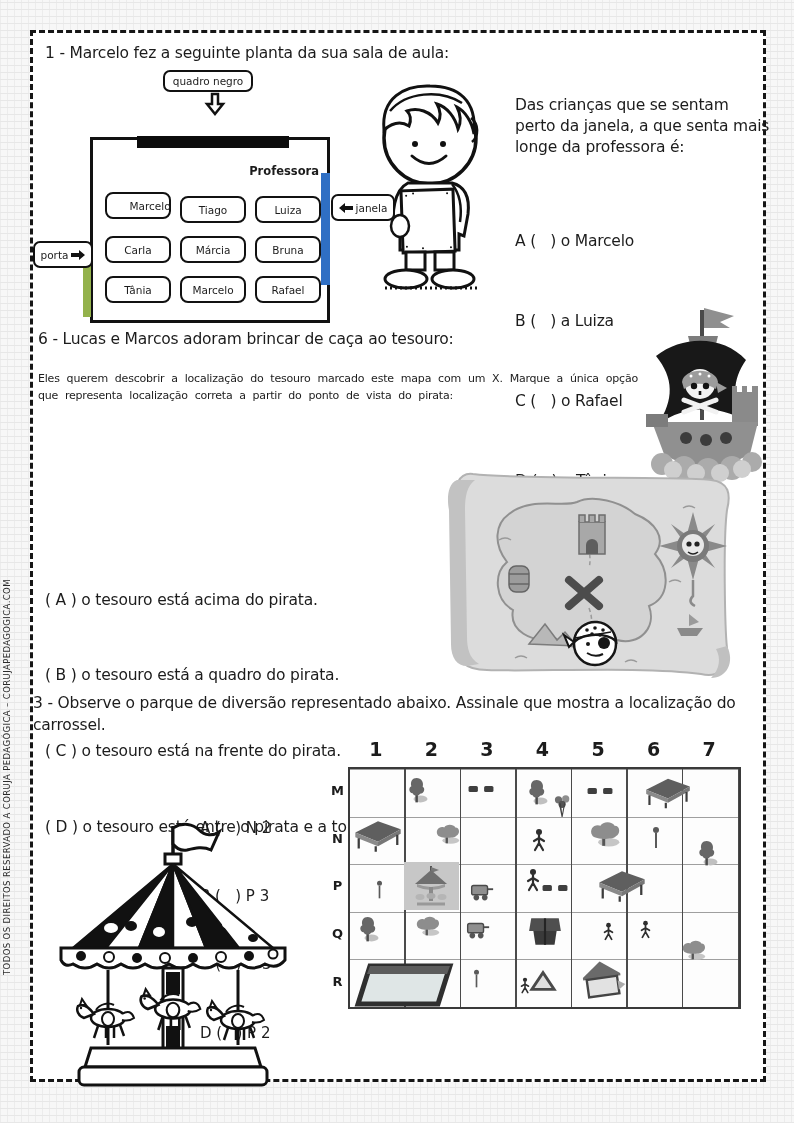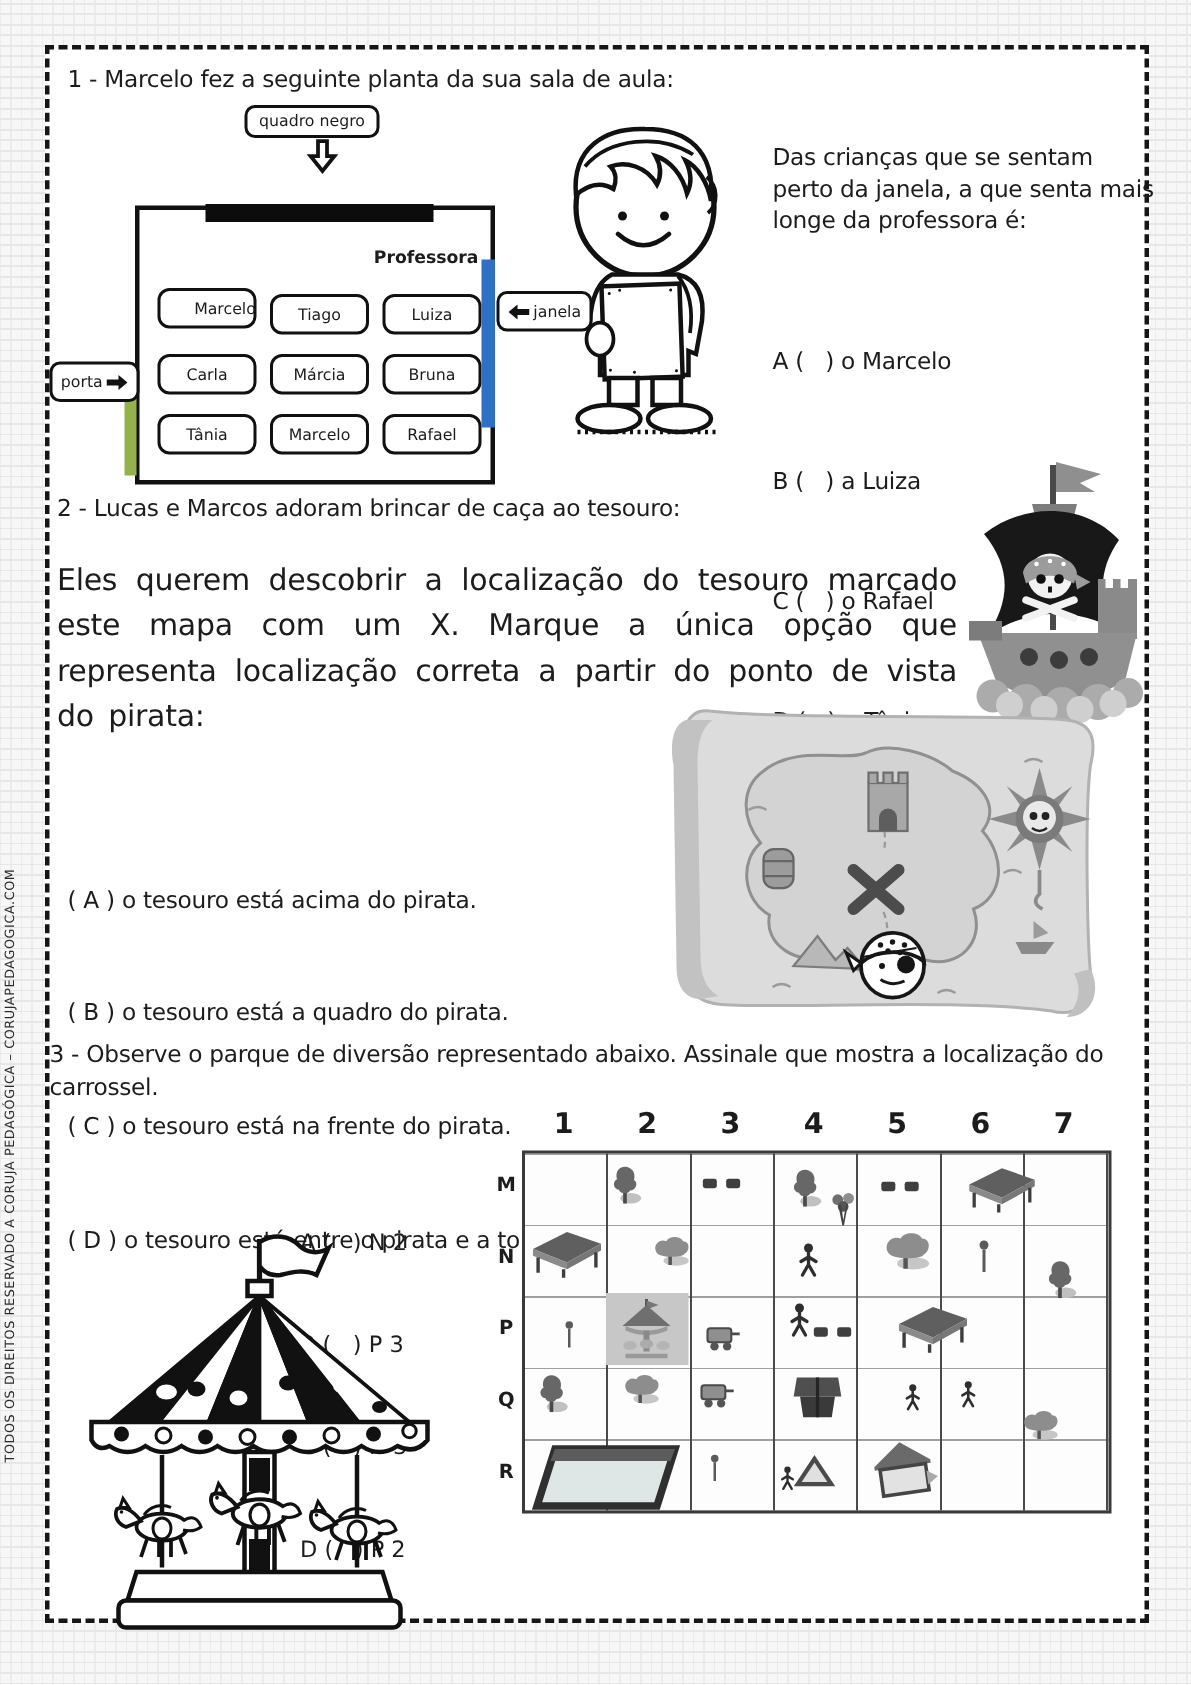--- a/index.html
+++ b/index.html
@@ -31,21 +31,21 @@
     box-sizing:border-box;display:flex;align-items:center;justify-content:center;
     font-size:10.5px;background:#fff;}
   .window-bar{position:absolute;right:-3px;top:33px;width:9px;height:112px;background:#2f6fc4;}
   .door-bar{position:absolute;left:-10px;top:117px;width:8px;height:60px;background:#94b24c;}
   .janela-label{left:331px;top:194px;width:64px;height:27px;z-index:4;gap:3px;text-align:right;}
   .porta-label{left:33px;top:241px;width:60px;height:27px;z-index:4;gap:3px;}
   .q1-right{left:515px;top:95px;width:258px;font-size:15.5px;line-height:1.35;letter-spacing:-.2px;}
   .q1-options{margin-top:17px;line-height:1.72;white-space:pre;}
   
   .q2-title{left:38px;top:330px;width:620px;}
-  .q2-body{left:38px;top:371px;width:600px;font-size:20px;line-height:1.52;
+  .q2-body{left:38px;top:371px;width:600px;font-size:11px;line-height:1.52;
     text-align:justify;word-spacing:3.5px;letter-spacing:-.2px;}
   .q2-options{left:45px;top:537px;font-size:15.5px;line-height:1.63;letter-spacing:-.2px;white-space:pre;}
   
   .q3-title{left:33px;top:692px;width:720px;line-height:1.45;}
   .q3-options{left:200px;top:771px;font-size:15px;line-height:1.52;white-space:pre;}
   .grid-box{left:348px;top:767px;width:389px;height:238px;border:2px solid #3a3a3a;
     box-sizing:content-box;background:#fdfdfd;
     background-image:
       repeating-linear-gradient(90deg,transparent 0 54.2px,#4a4a4a 54.2px 55.57px),
       repeating-linear-gradient(0deg,transparent 0 46.6px,#9f9f9f 46.6px 47.6px);}
@@ -134,21 +134,21 @@
   <div class="abs q1-right">
     <div>Das crianças que se sentam perto da janela, a que senta mais longe da professora é:</div>
     <div class="q1-options">
       <div>A (   ) o Marcelo</div>
       <div>B (   ) a Luiza</div>
       <div>C (   ) o Rafael</div>
       <div>D (   ) a Tânia</div>
     </div>
   </div>
 
-  <div class="abs q-title q2-title">2 - Lucas e Marcos adoram brincar de caça ao tesouro:</div>
+  <div class="abs q-title q2-title">6 - Lucas e Marcos adoram brincar de caça ao tesouro:</div>
   <div class="abs q2-body">Eles querem descobrir a localização do tesouro marcado este mapa com um X. Marque a única opção que representa localização correta a partir do ponto de vista do pirata:</div>
   <div class="abs q2-options">
     <div>( A ) o tesouro está acima do pirata.</div>
     <div>( B ) o tesouro está a quadro do pirata.</div>
     <div>( C ) o tesouro está na frente do pirata.</div>
     <div>( D ) o tesouro está entre o pirata e a torre.</div>
   </div>
 
   <svg class="abs illus" style="left:628px;top:298px;" width="140" height="180" viewBox="0 0 140 180">
     <line x1="74" y1="12" x2="74" y2="122" stroke="#4a4a4a" stroke-width="4"></line>

